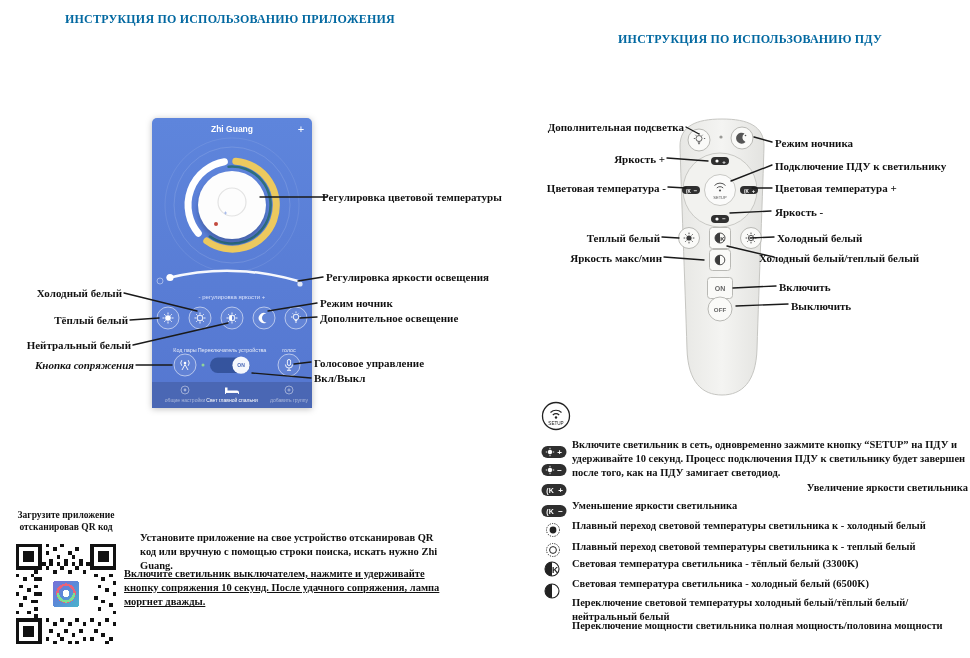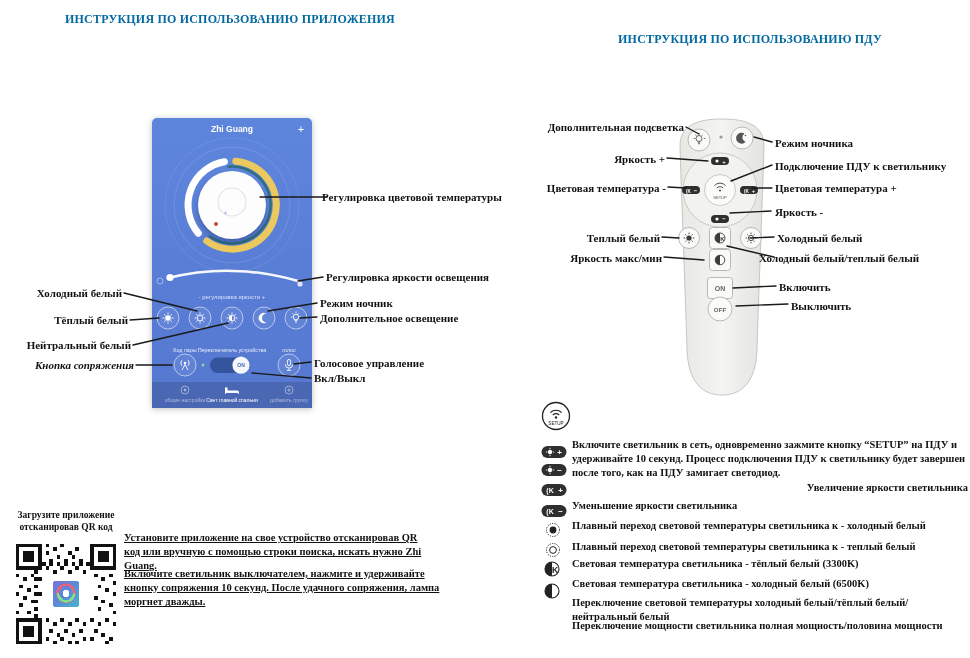--- a/index.html
+++ b/index.html
@@ -172,21 +172,21 @@
     <path d="M9,1h1v1h-1z M13,1h1v1h-1z M11,2h1v1h-1z M17,2h1v1h-1z M9,3h1v1h-1z M15,3h1v1h-1z M12,4h1v1h-1z M16,4h1v1h-1z M10,5h1v1h-1z M14,5h1v1h-1z M18,5h1v1h-1z M9,7h1v1h-1z M13,7h1v1h-1z M17,7h1v1h-1z M11,8h1v1h-1z M15,8h1v1h-1z M19,8h1v1h-1z M1,9h1v1h-1z M5,9h1v1h-1z M22,9h1v1h-1z M26,9h1v1h-1z M3,10h1v1h-1z M7,10h1v1h-1z M24,10h1v1h-1z M27,11h1v1h-1z M2,12h1v1h-1z M23,12h1v1h-1z M4,13h1v1h-1z M25,13h1v1h-1z M1,14h1v1h-1z M7,14h1v1h-1z M27,14h1v1h-1z M3,15h1v1h-1z M22,15h1v1h-1z M5,16h1v1h-1z M24,16h1v1h-1z M2,17h1v1h-1z M26,17h1v1h-1z M23,18h1v1h-1z M1,19h1v1h-1z M4,19h1v1h-1z M27,19h1v1h-1z M9,21h1v1h-1z M13,21h1v1h-1z M17,21h1v1h-1z M21,21h1v1h-1z M25,21h1v1h-1z M11,22h1v1h-1z M15,22h1v1h-1z M19,22h1v1h-1z M23,22h1v1h-1z M27,22h1v1h-1z M10,24h1v1h-1z M14,24h1v1h-1z M18,24h1v1h-1z M22,24h1v1h-1z M12,25h1v1h-1z M16,25h1v1h-1z M24,25h1v1h-1z M9,26h1v1h-1z M13,26h1v1h-1z M19,26h1v1h-1z M21,26h1v1h-1z M26,26h1v1h-1z M11,27h1v1h-1z M15,27h1v1h-1z M17,27h1v1h-1z M25,27h1v1h-1z M8,6h1v1h-1z M10,6h1v1h-1z M12,6h1v1h-1z M14,6h1v1h-1z M16,6h1v1h-1z M18,6h1v1h-1z M20,6h1v1h-1z M6,8h1v1h-1z M6,10h1v1h-1z M6,12h1v1h-1z M6,14h1v1h-1z M6,16h1v1h-1z M6,18h1v1h-1z M6,20h1v1h-1z"></path>
   </g>
   <g>
     <rect x="10.7" y="10.7" width="7.6" height="7.6" rx="1.3" fill="url(#lg)" stroke="#ffffff" stroke-width="0.45"></rect>
     <circle cx="14.5" cy="14.3" r="2.3" fill="none" stroke="#e8637a" stroke-width="0.7"></circle>
     <path d="M12.3,14.3 a2.2,2.2 0 0 0 4.4,0" fill="none" stroke="#7de08f" stroke-width="0.7"></path>
     <circle cx="14.5" cy="14.4" r="0.9" fill="#ffffff"></circle>
   </g>
 </svg>
 
-<div class="para" style="left:124px;top:531px;width:308px;text-decoration:underline;">Установите приложение на свое устройство отсканировав QR код или вручную с помощью строки поиска, искать нужно Zhi Guang.</div>
+<div class="para" style="left:140px;top:531px;width:308px;">Установите приложение на свое устройство отсканировав QR код или вручную с помощью строки поиска, искать нужно Zhi Guang.</div>
 <div class="para" style="left:124px;top:567px;width:318px;text-decoration:underline;">Включите светильник выключателем, нажмите и удерживайте кнопку сопряжения 10 секунд. После удачного сопряжения, лампа моргнет дважды.</div>
 
 <svg class="remote-svg" width="112" height="290" viewBox="0 0 112 290">
   <defs>
     <linearGradient id="rbody" x1="0" y1="0" x2="1" y2="0">
       <stop offset="0" stop-color="#e7e7e4"></stop>
         <stop offset="0.5" stop-color="#f4f4f2"></stop>
         <stop offset="1" stop-color="#e3e3e0"></stop>
     </linearGradient>
   </defs>

